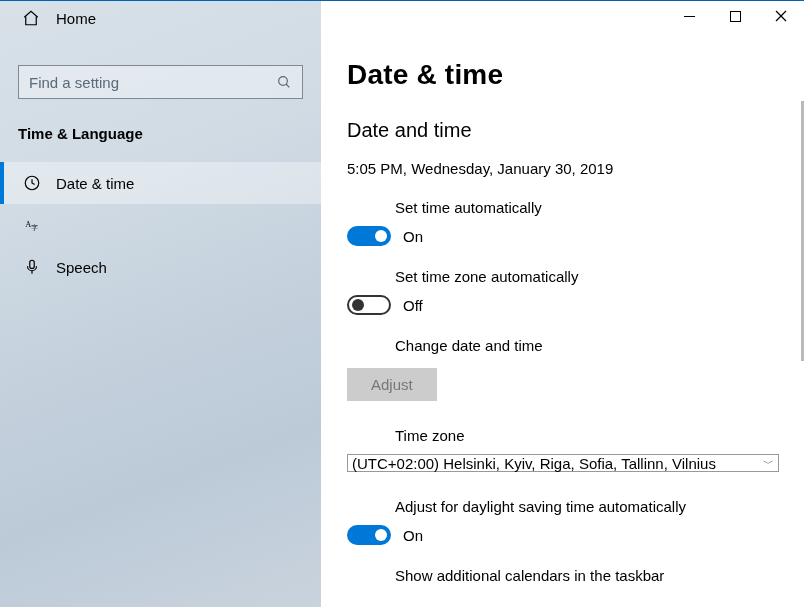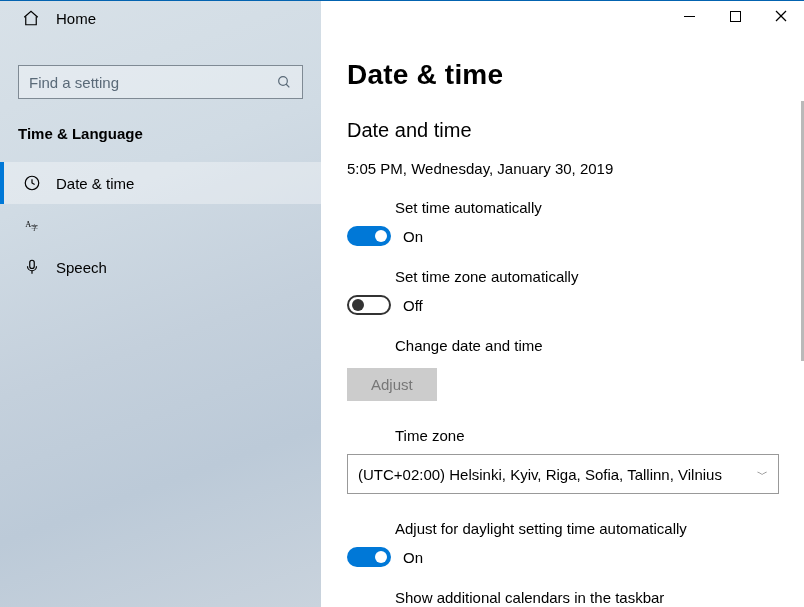--- a/index.html
+++ b/index.html
@@ -153,25 +153,25 @@
     padding: 8px 24px;
     background: #ccc;
     color: #777;
     font-size: 15px;
     margin-top: 4px;
     margin-bottom: 26px;
     cursor: default;
   }
   .tz-select {
     border: 1px solid #999;
-    height: 40px;
+    height: 18px;
     width: 432px;
     display: flex;
     align-items: center;
-    padding: 0 10px;
+    padding: 0 4px;
     font-size: 15px;
     cursor: default;
     margin-bottom: 26px;
     justify-content: space-between;
   }
   .tz-select .chev { color: #666; font-size: 11px; }
   .scroll-indicator {
     position: absolute;
     right: 0;
     top: 100px;
@@ -286,21 +286,21 @@
 
       <div class="setting-label">Change date and time</div>
       <div class="change-btn">Adjust</div>
 
       <div class="setting-label">Time zone</div>
       <div class="tz-select">
         <span>(UTC+02:00) Helsinki, Kyiv, Riga, Sofia, Tallinn, Vilnius</span>
         <span class="chev">﹀</span>
       </div>
 
-      <div class="setting-label">Adjust for daylight setting time automatically</div>
+      <div class="setting-label">Adjust for daylight saving time automatically</div>
       <div class="toggle-row">
         <div class="toggle on">
             <div class="knob"></div>
           </div>
         <span class="toggle-state">On</span>
       </div>
 
       <div class="setting-label">Show additional calendars in the taskbar</div>
     </div>
 

